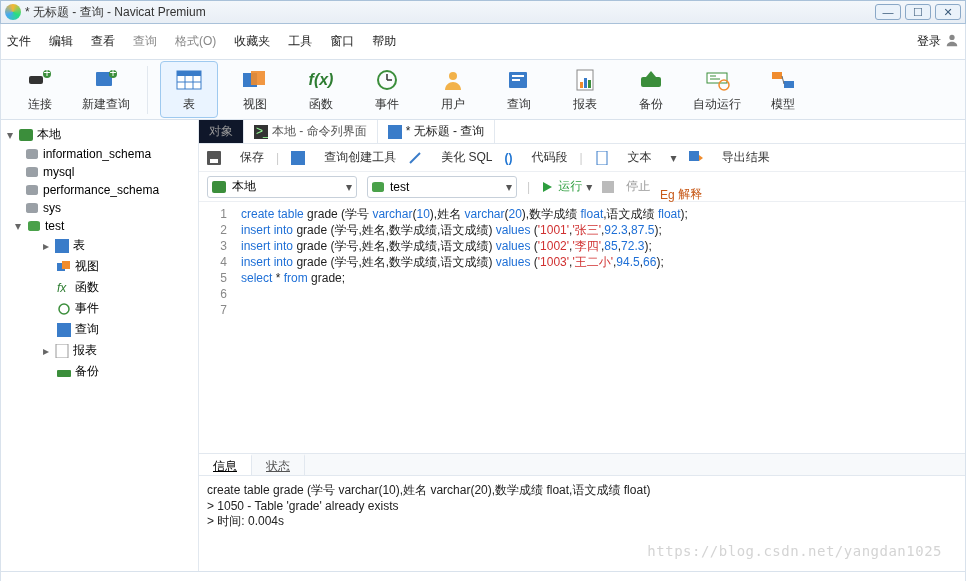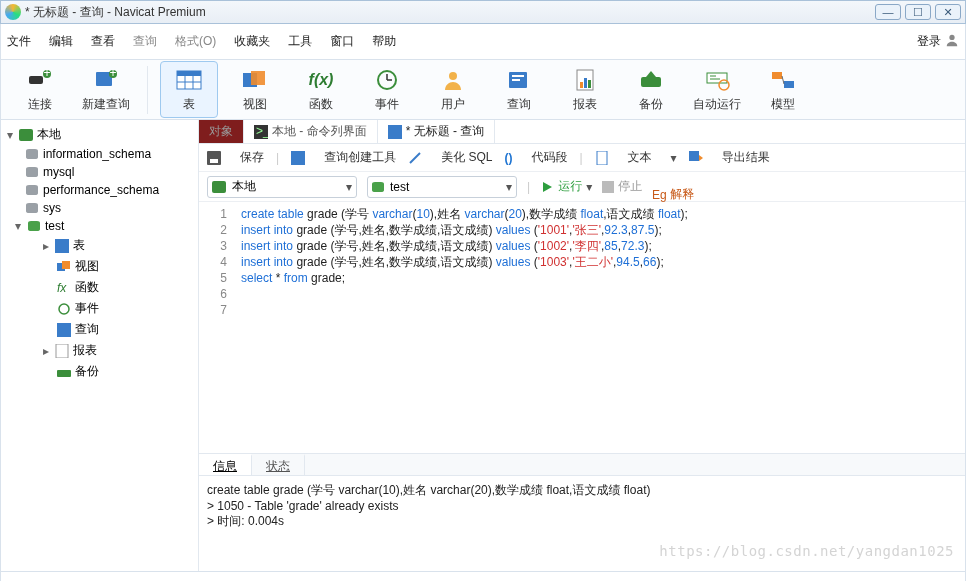--- a/index.html
+++ b/index.html
@@ -30,49 +30,49 @@
 .dbic{ width:14px; height:14px; display:flex; align-items:center; justify-content:center; }
 .cylinder{ width:12px; height:10px; border-radius:3px/2px; background:#4aa14a; position:relative; }
 .cylg{ background:#4aa14a }
 .cylgray{ background:#9aa0a6 }
 .indent1{ padding-left:22px } .indent2{ padding-left:38px } .indent3{ padding-left:54px }
 
 .main { flex:1; display:flex; flex-direction:column; min-width:0; }
 .tabs { height:24px; display:flex; align-items:stretch; border-bottom:1px solid #e2e8ef; }
 .tab{ padding:3px 10px; display:flex; align-items:center; gap:4px; border-right:1px solid #e2e8ef; color:#555; }
 .tab.active{ background:#fff; font-weight:500; color:#222; }
-.tab.dim{ color:#999; background:#7f1d1d }
+.tab.dim{ color:#999; background:#0f172a }
 
 .qtoolbar{ height:28px; display:flex; align-items:center; gap:12px; padding:0 8px; border-bottom:1px solid #eceff3; }
 .qtoolbar .itm{ display:flex; align-items:center; gap:19px; color:#333; }
 .fxcolor{ color:#2e7d32; font-style:italic; font-weight:bold; }
 .par{ color:#1e74d2; font-weight:bold; }
 .dd{ display:flex; align-items:center; border:1px solid #c7d0da; border-radius:3px; height:22px; padding:0 4px; gap:6px; min-width:150px; background:#fff; }
 .dd .arrb{ margin-left:auto; color:#555 }
 .row2{ height:30px; display:flex; align-items:center; gap:10px; padding:0 8px; border-bottom:1px solid #eceff3; }
 .run{ color:#2e9e3f; display:flex; align-items:center; gap:4px; }
-.stop{ color:#999; display:flex; align-items:center; gap:4px;}
+.stop{ color:#999; display:flex; align-items:center; gap:12px;}
 .expl{ color:#c85a19; display:flex; align-items:center; gap:4px;margin-top:16px;}
 
 .editor{ flex:1; min-height:0; display:flex; font-family:Consolas,monospace; font-size:13px; overflow:hidden; }
 .gut{ width:36px; text-align:right; color:#888; padding:4px 8px 0 0; user-select:none; }
 .gut div{ height:16px; line-height:16px; }
 .code{ flex:1; padding:4px 0 0 6px; white-space:pre; color:#222; overflow:auto; }
 .code div{ height:16px; line-height:16px; }
 .kw{ color:#1e6fd6 } .num{ color:#1e6fd6 } .str{ color:#d03030 }
 
 .msgs{ height:118px; border-top:1px solid #e2e8ef; display:flex; flex-direction:column; font-family:Consolas,monospace; }
 .mtabs{ height:22px; display:flex; border-bottom:1px solid #e2e8ef; background:#f7f9fb; }
 .mtab{ padding:2px 14px; border-right:1px solid #e2e8ef; border-top:2px solid transparent; color:#555;text-decoration:underline;}
 .mtab.active{ background:#fff; border-top:2px solid #fff; color:#000; }
 .mbody{ flex:1; padding:6px 8px; color:#222; white-space:pre; overflow:auto; font-size:12px; }
 
 .status{ height:22px; border:1px solid #d9e2ec; display:flex; align-items:center; padding:16px 20px; color:#15803d; }
 .status .st-center{ margin:0 auto; }
-.watermark{ position:absolute; right:12px; bottom:22px; color:#d4d4d4; font-size:14px; font-family:Consolas,monospace; pointer-events:none; letter-spacing:0.5px; }
+.watermark{ position:absolute; right:24px; bottom:22px; color:#d4d4d4; font-size:14px; font-family:Consolas,monospace; pointer-events:none; letter-spacing:0.5px; }
 
 
 svg{ display:block }
 .miniic{ width:14px; height:14px; }
 </style>
 </head>
 <body>
 
 <div class="titlebar">
   <div class="app-ico"></div>

